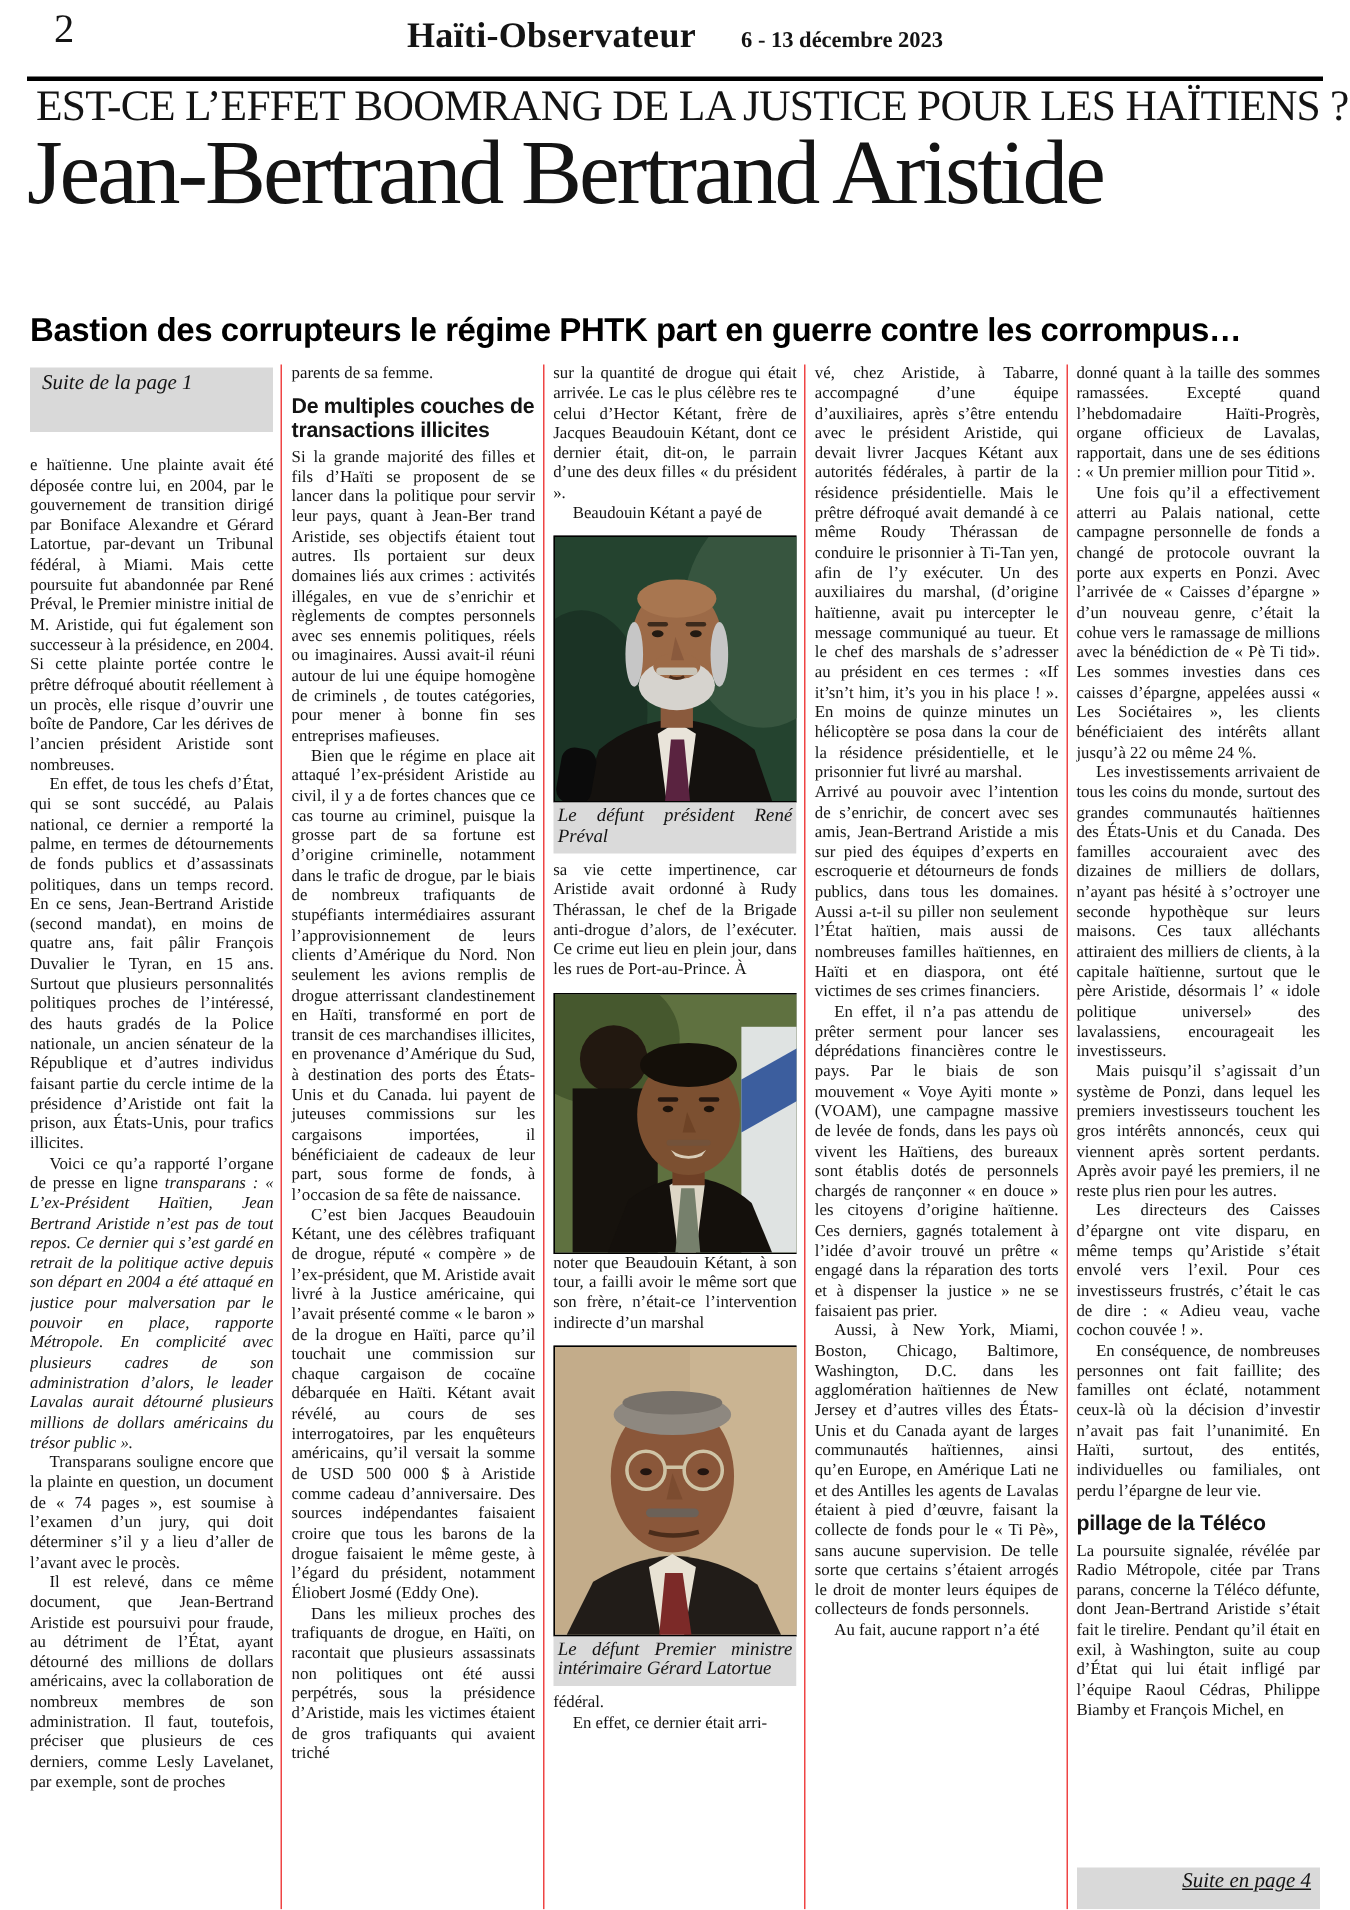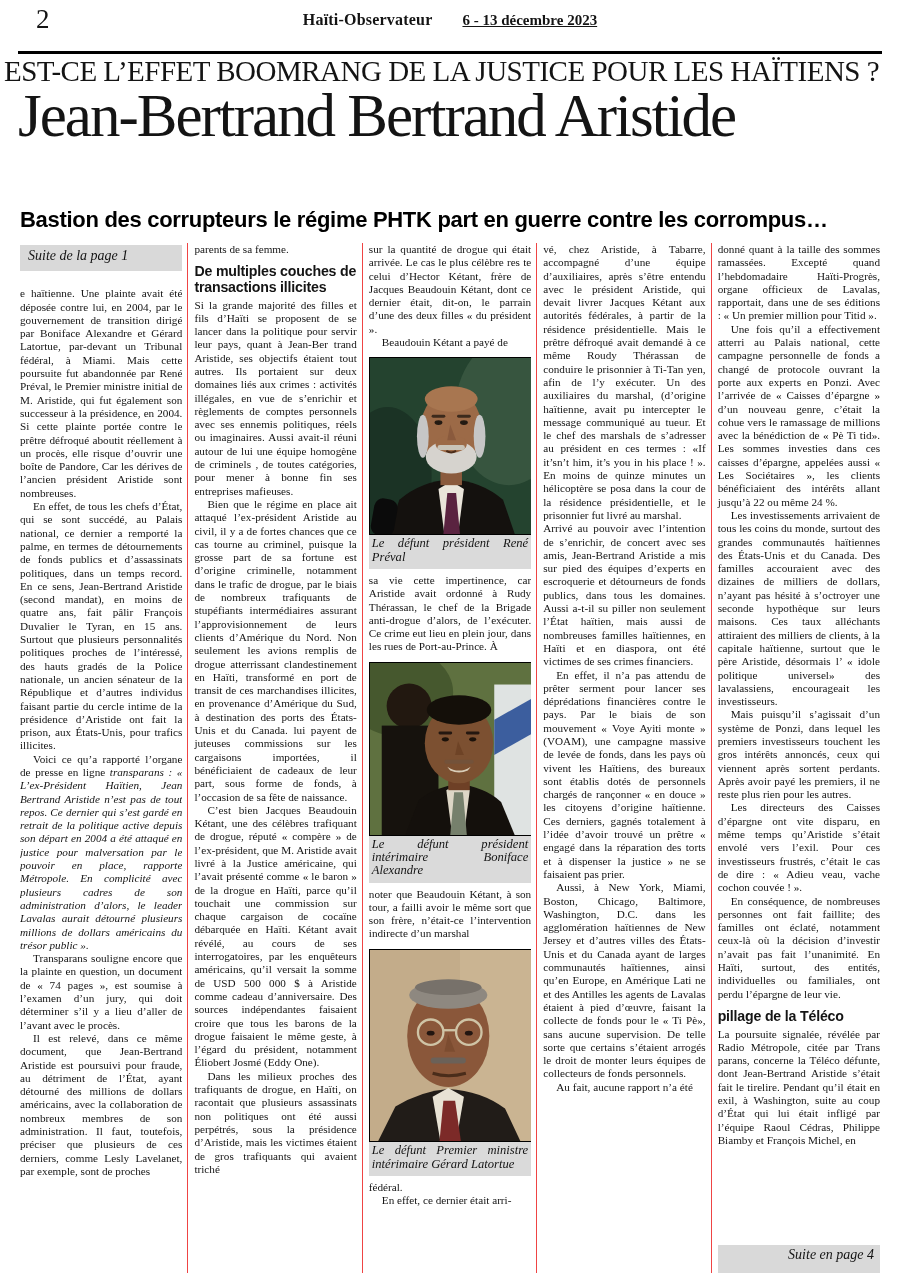--- a/index.html
+++ b/index.html
@@ -4,25 +4,25 @@
 <style>
   html,body{margin:0;padding:0;background:#ffffff;}
   .page{
     position:relative;width:900px;height:1273px;overflow:hidden;
     background:#fff;color:#141414;
     font-family:"Liberation Serif", serif;
   }
   
   .pagenum{position:absolute;left:36px;top:4px;font-size:27px;font-weight:400;}
   .mastline{position:absolute;top:11px;left:0;width:100%;text-align:center;}
-  .mast{font-weight:bold;font-size:16px;letter-spacing:.2px;}
-  .mastdate{font-weight:bold;font-size:15px;margin-left:30px;text-decoration:underline;}
+  .mast{font-weight:bold;font-size:24px;letter-spacing:.2px;}
+  .mastdate{font-weight:bold;font-size:15px;margin-left:30px;}
   .toprule{position:absolute;left:18px;right:18px;top:51px;border-top:3px solid #000;}
   .kicker{
-    position:absolute;left:4px;top:57px;width:860px;
+    position:absolute;left:24px;top:57px;width:860px;
     font-size:29px;line-height:1.0;letter-spacing:-.5px;white-space:nowrap;
   }
   .headline{
     position:absolute;left:18px;top:86px;width:874px;
     font-weight:normal;font-size:61px;line-height:.99;letter-spacing:-2px;
   }
   .subhead{
     position:absolute;left:20px;top:207px;width:870px;
     font-family:"Liberation Sans", sans-serif;font-weight:bold;
     font-size:22px;letter-spacing:-.3px;
@@ -40,26 +40,26 @@
   .col p{margin:0;text-indent:13px;}
   .col p.ni{text-indent:0;}
   .it{font-style:italic;}
   h2.sec{
     font-family:"Liberation Sans", sans-serif;font-weight:bold;
     font-size:14.2px;line-height:1.1;letter-spacing:-.2px;
     margin:8px 0 3px;text-align:left;
   }
   .contbox{
     background:#d9d9d9;font-style:italic;font-size:14px;
-    padding:4px 6px 9px 8px;margin:2px 0 16px;text-align:left;
+    padding:4px 6px 26px 8px;margin:2px 0 16px;text-align:left;
   }
   .contbox-end{
     position:absolute;bottom:0;left:6px;right:0;
     background:#d9d9d9;font-style:italic;font-size:14px;
-    padding:3px 6px 12px;text-align:right;
+    padding:3px 6px 12px;text-align:right;text-decoration:underline;
   }
   
   figure{margin:8px 0 0;}
   .photo{display:block;width:100%;border:1px solid #000;background:#888;}
   figcaption{
     background:#dadada;font-style:italic;font-size:12.6px;line-height:1.05;
     padding:2px 3px 5px;margin-bottom:5px;text-align:justify;
   }
 </style>
 </head>
@@ -147,21 +147,20 @@
           <ellipse cx="91" cy="82" rx="35" ry="41" fill="#7c5031"></ellipse>
           <ellipse cx="91" cy="48" rx="33" ry="15" fill="#140f09"></ellipse>
           <ellipse cx="77" cy="78" rx="3.6" ry="2.2" fill="#1c120a"></ellipse>
           <ellipse cx="105" cy="78" rx="3.6" ry="2.2" fill="#1c120a"></ellipse>
           <rect x="70" y="70" width="14" height="3" rx="1.5" fill="#241710"></rect>
           <rect x="98" y="70" width="14" height="3" rx="1.5" fill="#241710"></rect>
           <path d="M90,80 L87,94 L96,94 Z" fill="#6e4326"></path>
           <rect x="76" y="99" width="30" height="4" rx="2" fill="#58595442"></rect>
           <path d="M79,106 Q91,114 103,106 L100,110 Q91,114 82,110 Z" fill="#d9cdb8"></path>
         </svg>
-        <figcaption>Le défunt président intérimaire Boniface Alexandre</figcaption>
       </figure>
 
       <p class="ni">noter que Beaudouin Kétant, à son tour, a failli avoir le même sort que son frère, n’était-ce l’intervention indirecte  d’un marshal</p>
 
       <figure>
         <svg class="photo" viewBox="0 0 166 196" preserveAspectRatio="none" xmlns="http://www.w3.org/2000/svg">
           <rect width="166" height="196" fill="#c3ac8a"></rect>
           <rect x="92" width="74" height="196" fill="#cdb896" opacity="0.7"></rect>
           <path d="M8,196 L26,160 Q52,144 80,142 Q114,144 138,162 L154,196 Z" fill="#211c18"></path>
           <path d="M64,150 L80,141 L96,150 L88,196 L72,196 Z" fill="#e8e2d4"></path>

